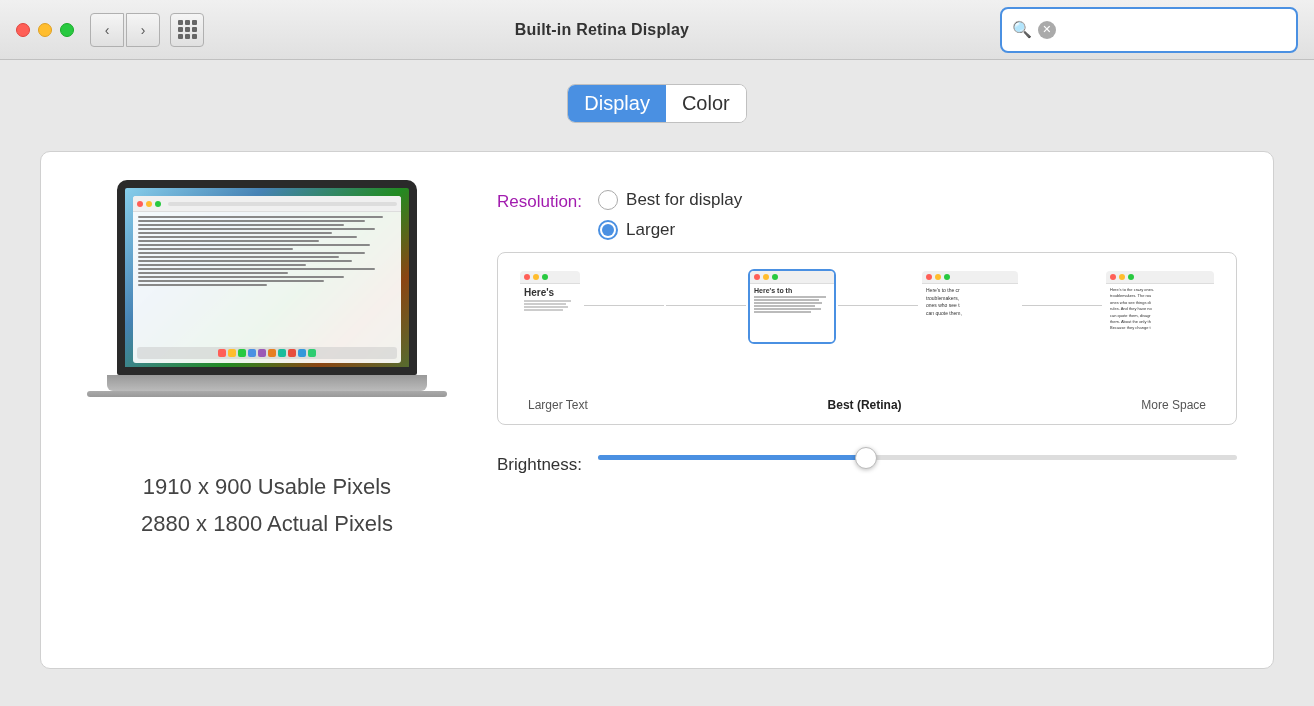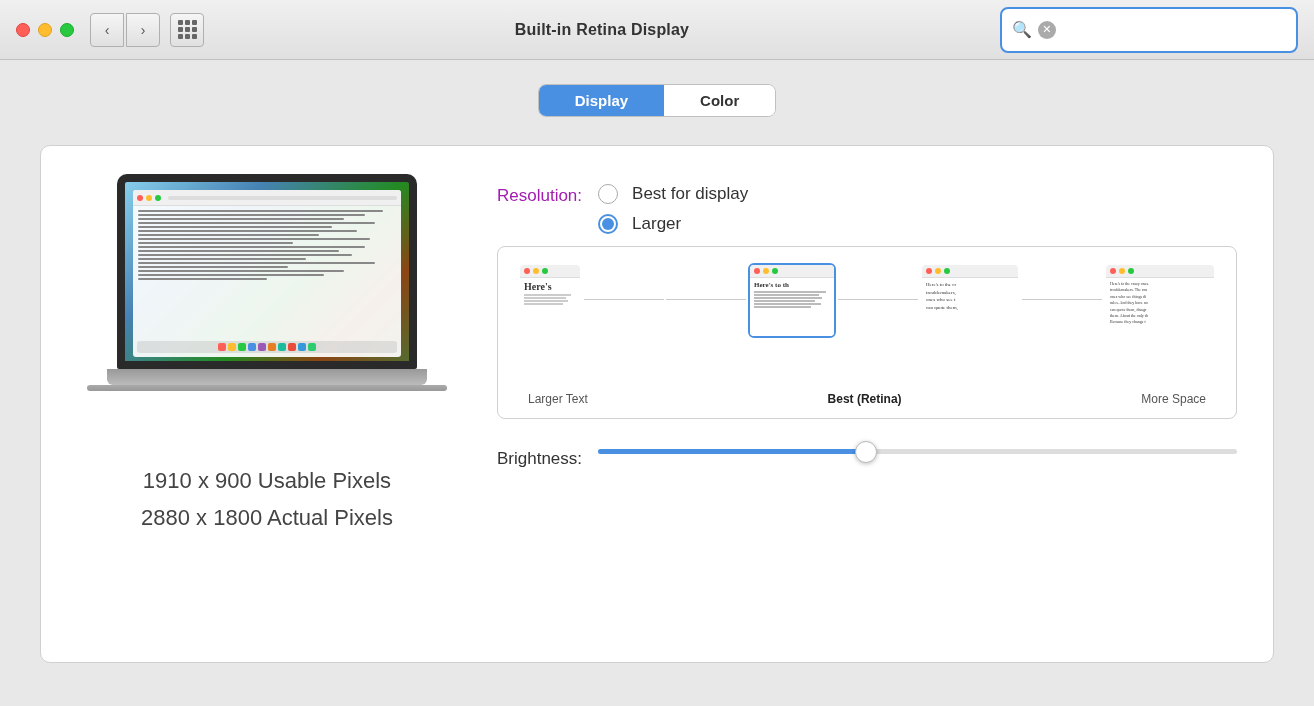--- a/index.html
+++ b/index.html
@@ -140,23 +140,23 @@
       margin-bottom: 28px;
     }
     .tab-container {
       display: flex;
       border: 1.5px solid #c0c0c0;
       border-radius: 8px;
       overflow: hidden;
       background: white;
     }
     .tab {
-      padding: 7px 36px;
-      font-size: 15px;
-      font-weight: 700;
+      padding: 7px 16px;
+      font-size: 20px;
+      font-weight: 400;
       cursor: pointer;
     }
     .tab.active {
       background: #4a90e2;
       color: white;
     }
     .tab.inactive {
       background: white;
       color: #333;
     }
@@ -319,21 +319,21 @@
       white-space: nowrap;
     }
     .radio-options {
       display: flex;
       flex-direction: column;
       gap: 10px;
     }
     .radio-option {
       display: flex;
       align-items: center;
-      gap: 14px;
+      gap: 8px;
       cursor: pointer;
     }
     .radio-circle {
       width: 20px;
       height: 20px;
       border-radius: 50%;
       border: 1.5px solid #aaa;
       background: white;
       display: flex;
       align-items: center;
@@ -361,21 +361,20 @@
       border: 1.5px solid #d0d0d0;
       border-radius: 8px;
       padding: 16px 20px 12px;
       margin-top: -8px;
     }
     .scaled-options {
       display: flex;
       gap: 2px;
       align-items: flex-end;
       justify-content: space-between;
-      font-family: Liberation Serif, serif;
     }
     .scale-option {
       display: flex;
       flex-direction: column;
       align-items: center;
       cursor: pointer;
     }
     .scale-preview {
       border-radius: 6px;
       overflow: hidden;

